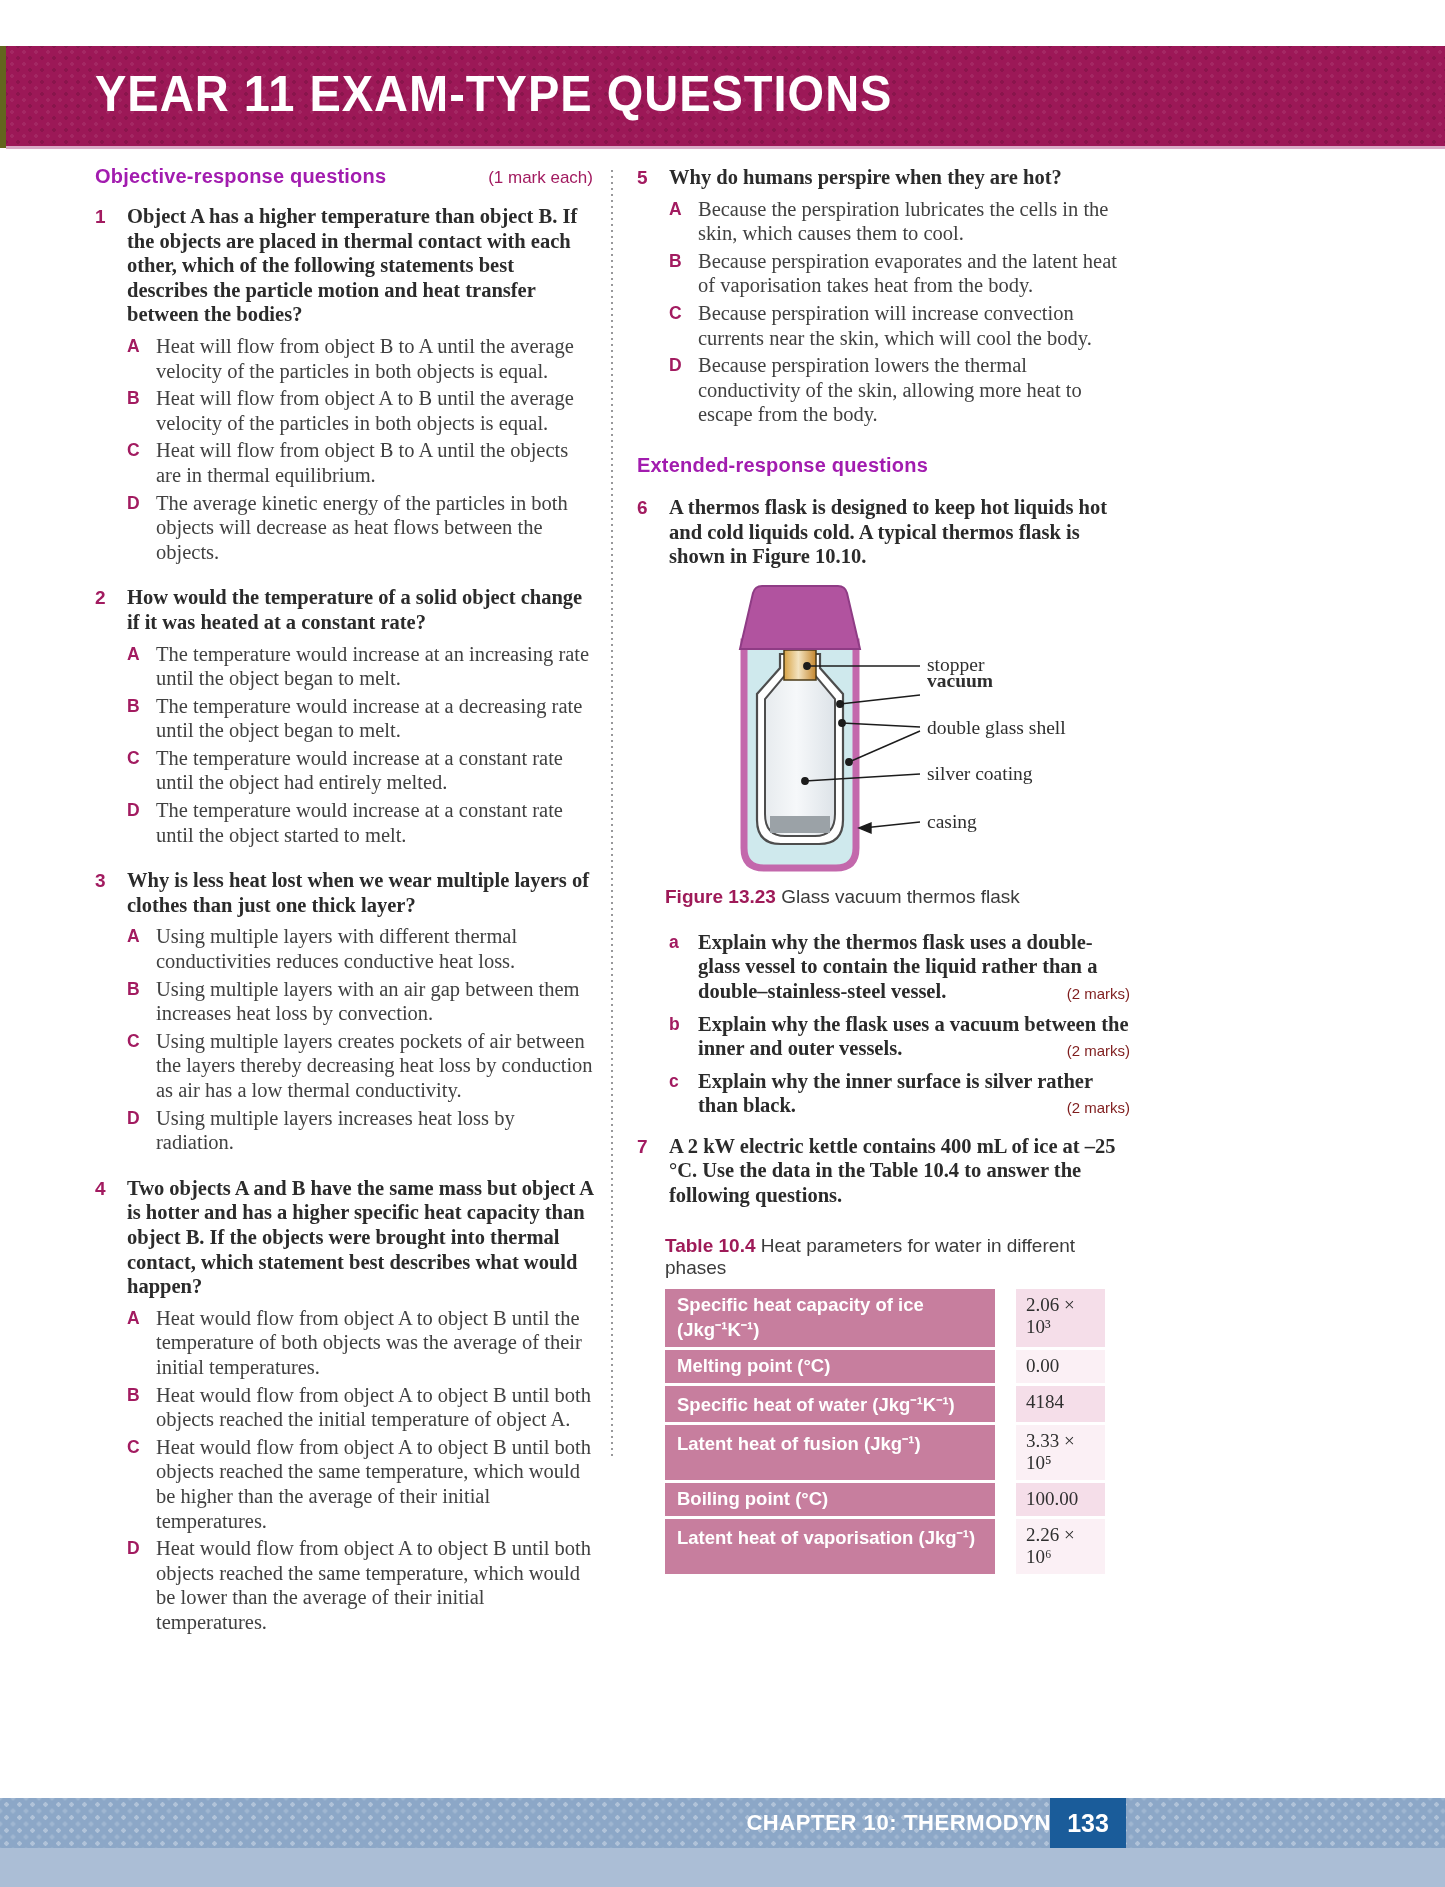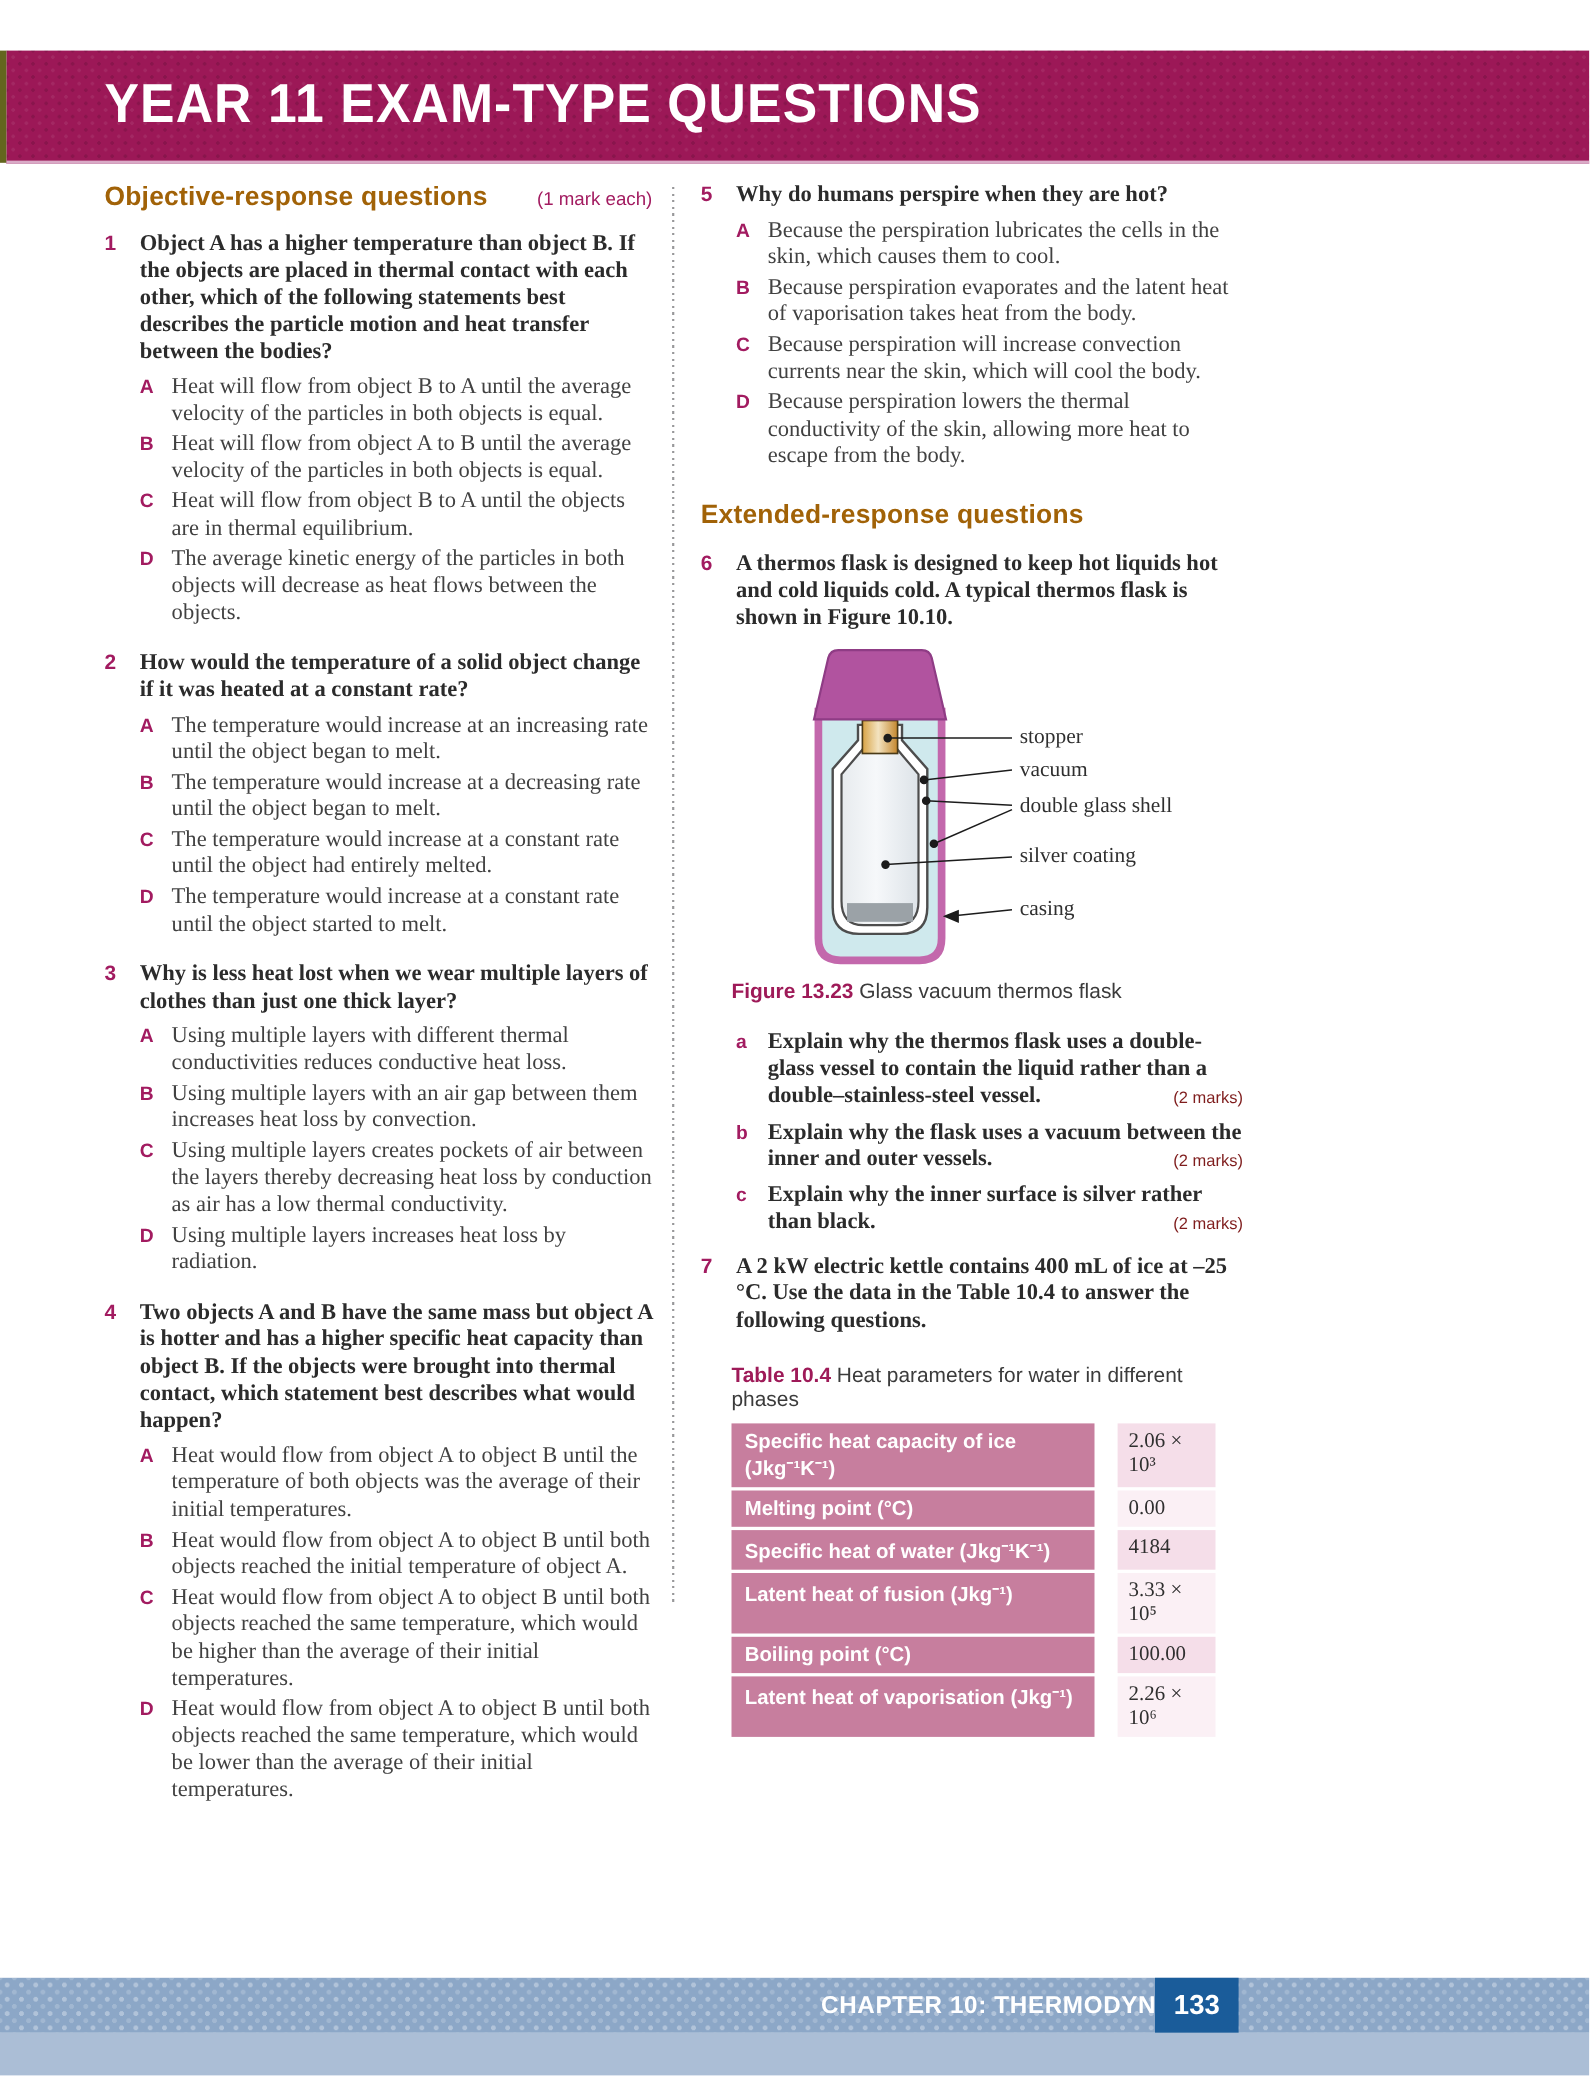--- a/index.html
+++ b/index.html
@@ -19,22 +19,22 @@
           letter-spacing:1px;transform:scaleY(1.06);transform-origin:top left;white-space:nowrap;}
 
   
   .col-left{position:absolute;left:95px;top:165px;width:498px;}
   .col-right{position:absolute;left:637px;top:165px;width:493px;}
   .divider{position:absolute;left:611px;top:170px;width:2px;height:1290px;
            background-image:repeating-linear-gradient(to bottom,#98989a 0 2px,transparent 2px 6px);}
 
   
   .sec-head-row{display:flex;justify-content:space-between;align-items:baseline;margin:0 0 16px 0;}
-  .sec-head{font-family:"Liberation Sans",sans-serif;font-weight:700;font-size:24px;
-            color:#a16207;letter-spacing:0.2px;}
+  .sec-head{font-family:"Liberation Sans",sans-serif;font-weight:700;font-size:20px;
+            color:#a21caf;letter-spacing:0.2px;}
   .marks-note{font-family:"Liberation Sans",sans-serif;font-size:17px;color:#a21b60;}
 
   
   .q{display:flex;margin:0 0 18px 0;font-size:20.5px;line-height:1.2;}
   .qnum{width:32px;flex:none;font-family:"Liberation Sans",sans-serif;font-weight:700;
         font-size:19px;color:#a21b60;padding-top:2px;}
   .qbody{flex:1;}
   .stem{margin:0 0 7px 0;font-weight:700;color:#2b2b2b;}
   .opt{display:flex;margin:0 0 3px 0;}
   .olabel{width:29px;flex:none;font-family:"Liberation Sans",sans-serif;font-weight:700;
@@ -264,21 +264,21 @@
             <circle cx="205" cy="141" r="3.2"></circle>
           <line x1="212" y1="180" x2="283" y2="149"></line>
             <circle cx="212" cy="180" r="3.2"></circle>
           <line x1="168" y1="199" x2="283" y2="192"></line>
             <circle cx="168" cy="199" r="3.2"></circle>
           <line x1="226" y1="246" x2="283" y2="240"></line>
           <polygon points="222,246 234,241 234,251"></polygon>
         </g>
       </svg>
       <div class="fig-label" style="top:72px;">stopper</div>
-      <div class="fig-label" style="top:102px;">vacuum</div>
+      <div class="fig-label" style="top:88px;font-weight:bold;">vacuum</div>
       <div class="fig-label" style="top:135px;">double glass shell</div>
       <div class="fig-label" style="top:181px;">silver coating</div>
       <div class="fig-label" style="top:229px;">casing</div>
     </div>
 
     <div class="fig-caption">
       <span class="fig-cap-label">Figure 13.23</span><span> Glass vacuum thermos flask</span>
     </div>
 
     <div style="margin-left:32px;">

